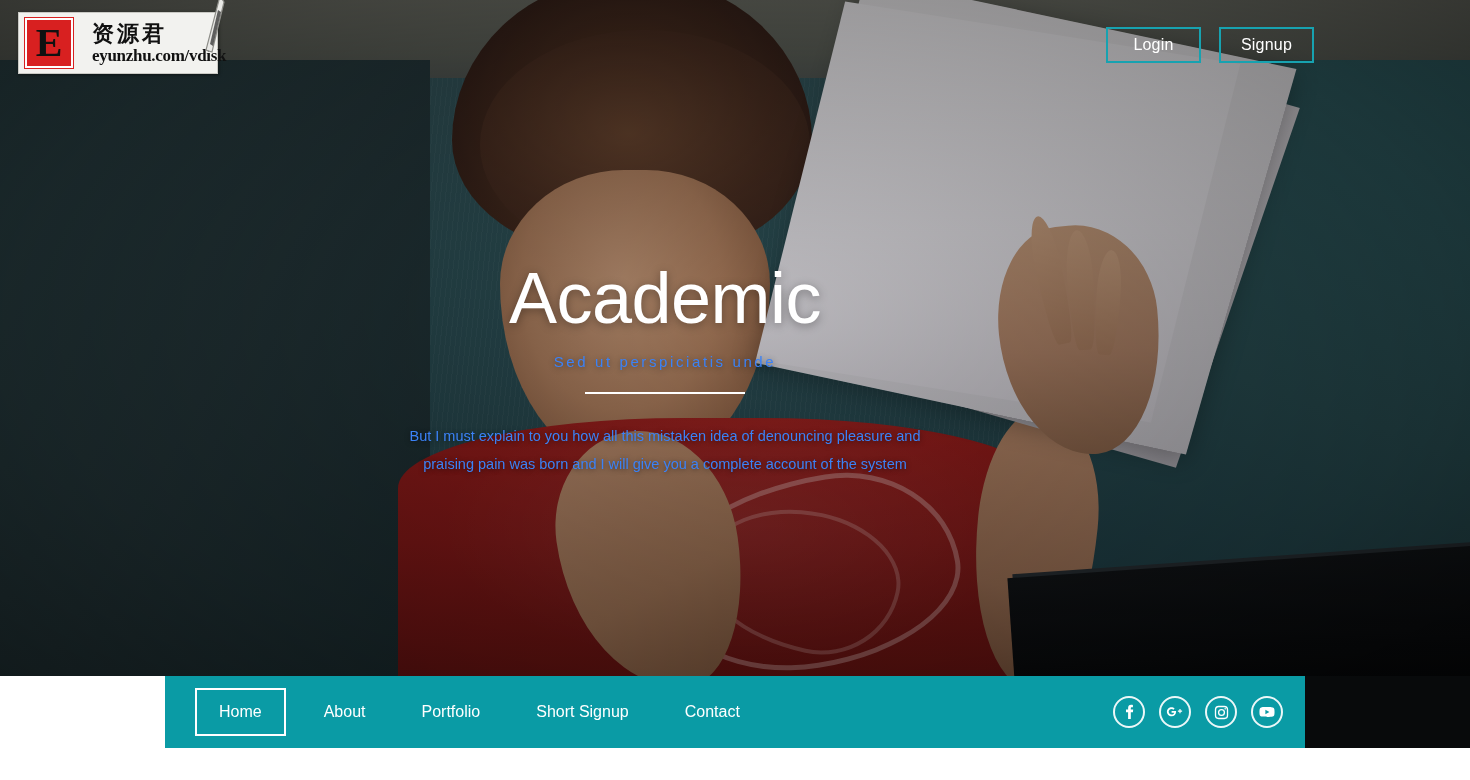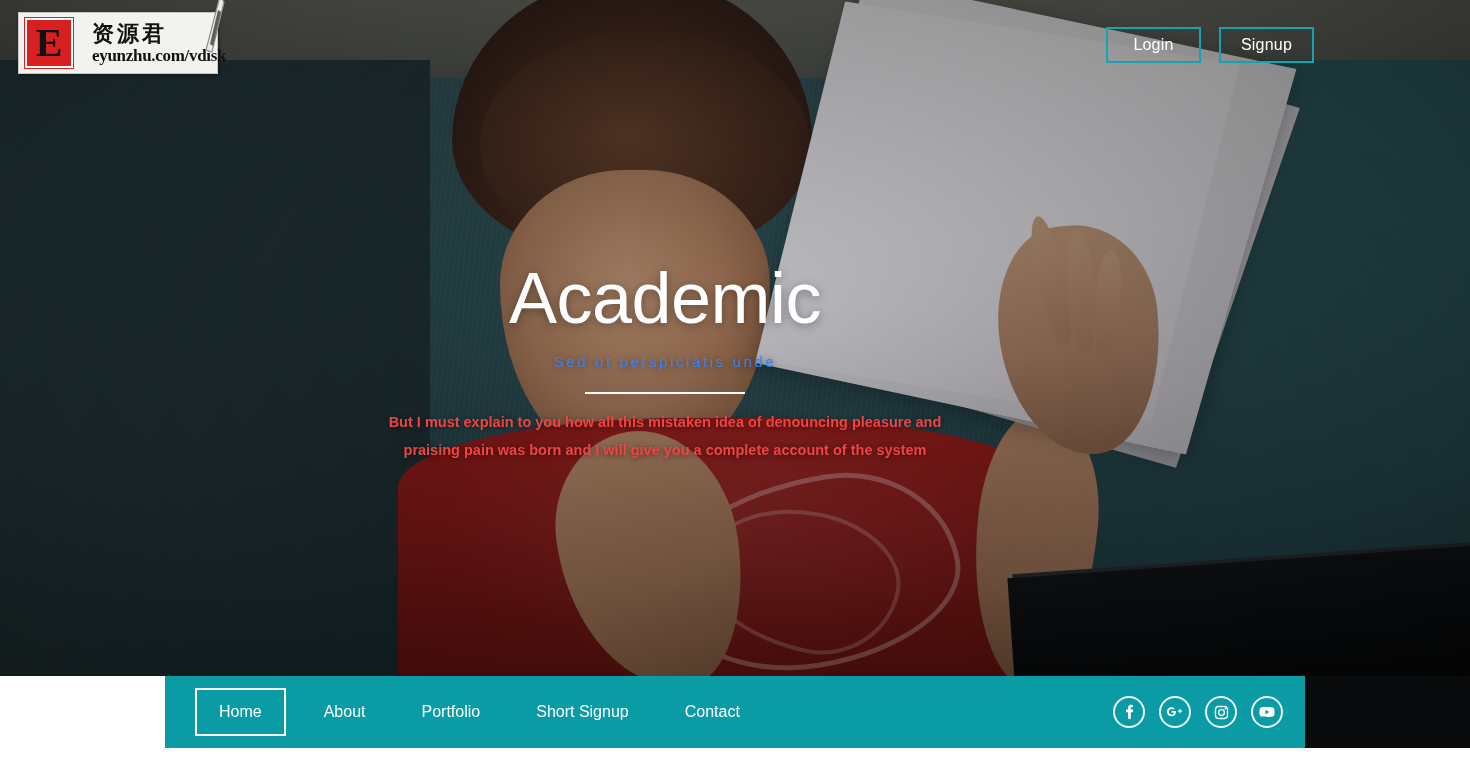--- a/index.html
+++ b/index.html
@@ -283,29 +283,28 @@
     letter-spacing: 2.6px;
     text-shadow: 0 1px 6px rgba(0,0,0,.45);
   }
   .hero-divider {
     width: 160px;
     height: 2px;
     background: #ffffff;
     margin: 22px auto 0;
   }
   .hero-para {
-    margin-top: 14px;
+    margin-top: 28px;
     font-size: 14.5px;
-    color: #ef4444;
+    color: #3b82f6;
     line-height: 28px;
     max-width: 560px;
     margin-left: auto;
     margin-right: auto;
     text-shadow: 0 1px 5px rgba(0,0,0,.5);
-    font-weight: bold;
   }
 
   
   .navbar {
     position: absolute;
     left: 165px; top: 676px;
     width: 1140px; height: 72px;
     background: #0a9ba5;
     display: flex;
     z-index: 60;

